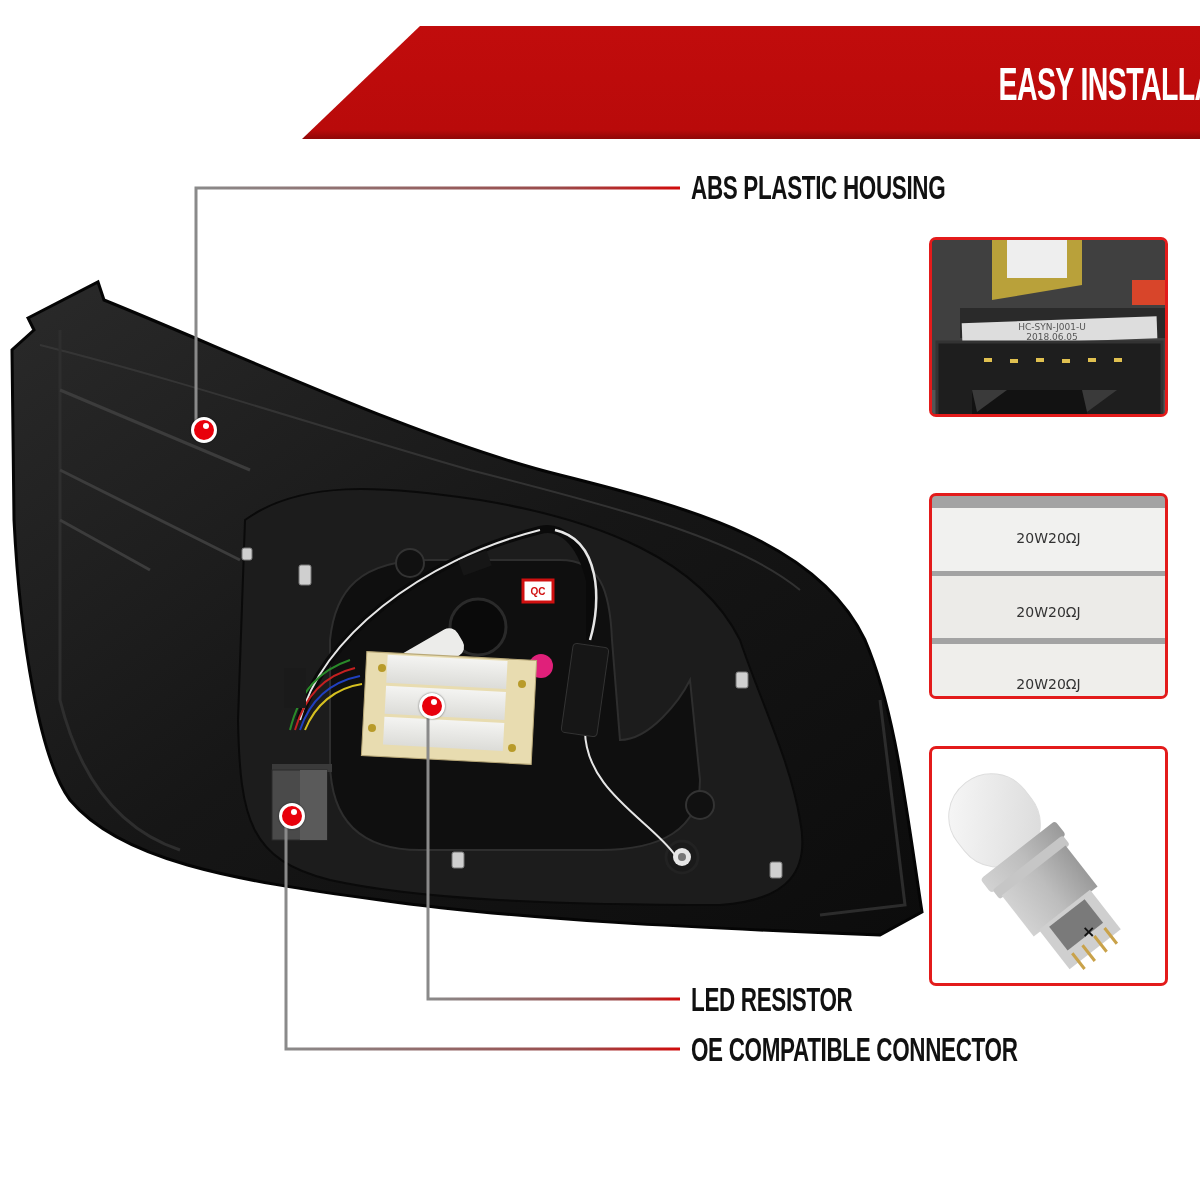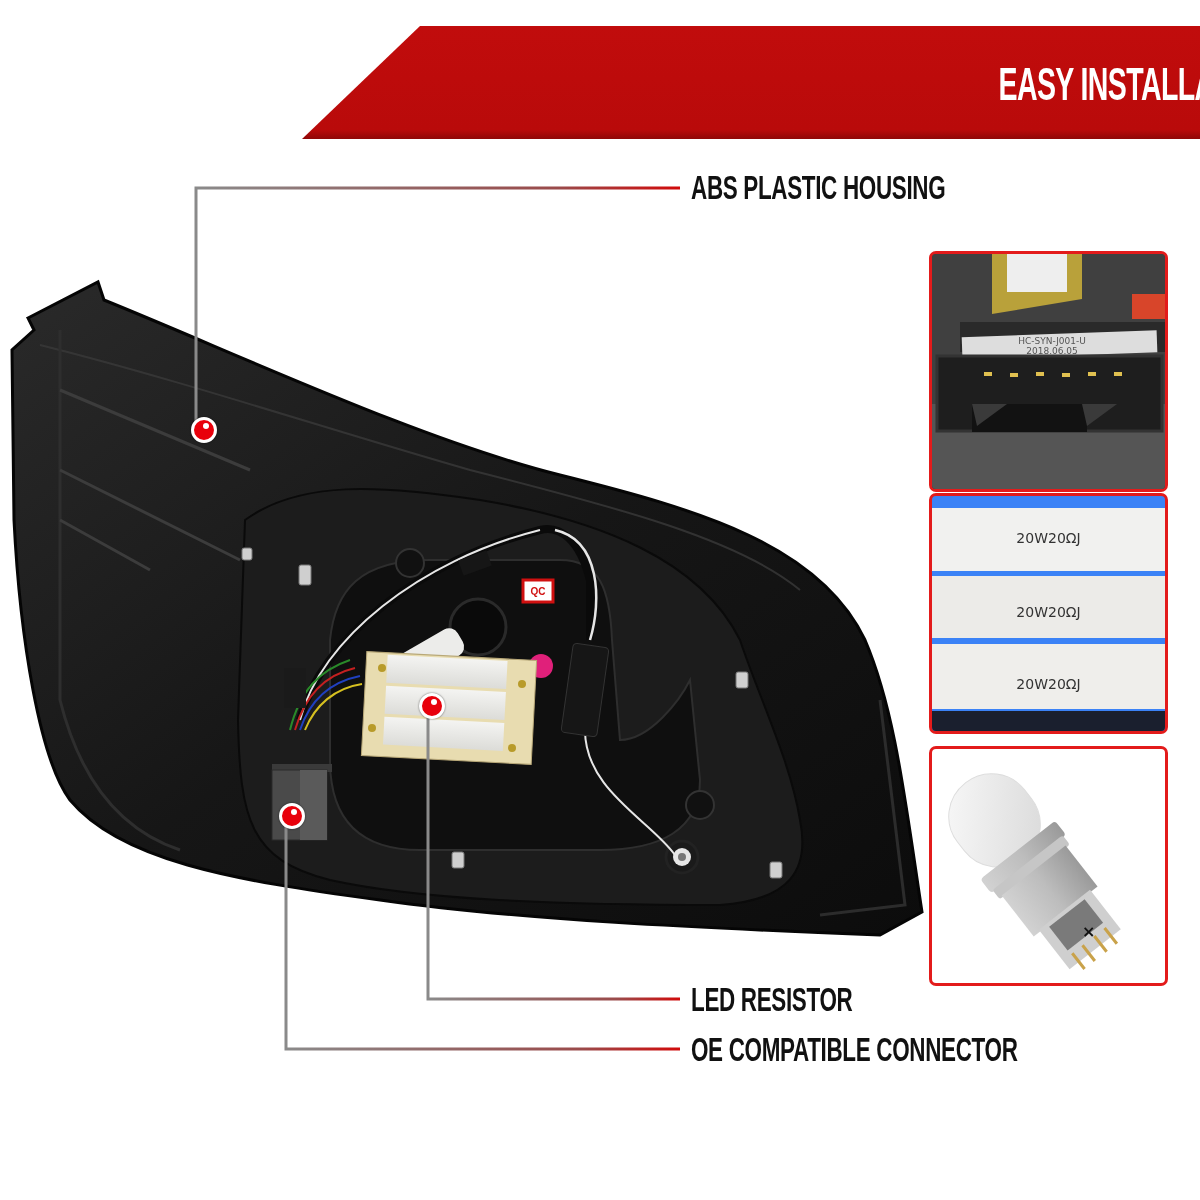--- a/index.html
+++ b/index.html
@@ -143,21 +143,21 @@
 </svg>
 
 <div class="dot" style="left:191px; top:417px;"></div>
 <div class="dot" style="left:419px; top:693px;"></div>
 <div class="dot" style="left:279px; top:803px;"></div>
 
 <div class="label" style="left:691px; top:167px;">ABS PLASTIC HOUSING</div>
 <div class="label" style="left:691px; top:979px;">LED RESISTOR</div>
 <div class="label" style="left:691px; top:1029px;">OE COMPATIBLE CONNECTOR</div>
 
-<div class="panel" style="top:251px; height:241px; background:#3b3b3b;">
+<div class="panel" style="top:237px; height:180px; background:#3b3b3b;">
   <svg width="233" height="235" viewBox="0 0 233 235">
     <rect width="233" height="235" fill="#404040"></rect>
     <rect x="0" y="150" width="233" height="85" fill="#555"></rect>
     <path d="M60,0 L150,0 L150,45 L60,60 Z" fill="#b9a13a"></path>
     <rect x="75" y="0" width="60" height="38" fill="#eee"></rect>
     <rect x="200" y="40" width="33" height="25" fill="#d8452a"></rect>
     <rect x="28" y="68" width="205" height="30" fill="#2a2a2a"></rect>
     <rect x="30" y="80" width="195" height="22" fill="#ddd" transform="rotate(-2 120 90)"></rect>
     <text x="120" y="90" text-anchor="middle" font-family="DejaVu Sans, sans-serif" font-size="9" fill="#555">HC-SYN-J001-U</text>
     <text x="120" y="100" text-anchor="middle" font-family="DejaVu Sans, sans-serif" font-size="9" fill="#555">2018.06.05</text>
@@ -169,21 +169,21 @@
         <rect x="130" y="119" width="8" height="4"></rect>
       <rect x="156" y="118" width="8" height="4"></rect>
         <rect x="182" y="118" width="8" height="4"></rect>
     </g>
     <rect x="40" y="150" width="115" height="28" fill="#121212"></rect>
     <path d="M40,150 L75,150 L45,172 Z" fill="#3a3a3a"></path>
     <path d="M150,150 L185,150 L155,172 Z" fill="#3a3a3a"></path>
   </svg>
 </div>
 
-<div class="panel" style="top:493px; height:241px; background:#3b82f6;">
+<div class="panel" style="top:493px; height:206px; background:#a3a3a3;">
   <div class="abs" style="left:0; top:12px; width:233px; height:63px; background:#f1f1ef;">
     <div class="res-text" style="top:22px;">20W20ΩJ</div>
   </div>
   <div class="abs" style="left:0; top:80px; width:233px; height:62px; background:#ecebe8;">
     <div class="res-text" style="top:28px;">20W20ΩJ</div>
   </div>
   <div class="abs" style="left:0; top:148px; width:233px; height:65px; background:#efeeeb;">
     <div class="res-text" style="top:32px;">20W20ΩJ</div>
   </div>
   <div class="abs" style="left:0; top:215px; width:233px; height:20px; background:#1a1f2e;"></div>

